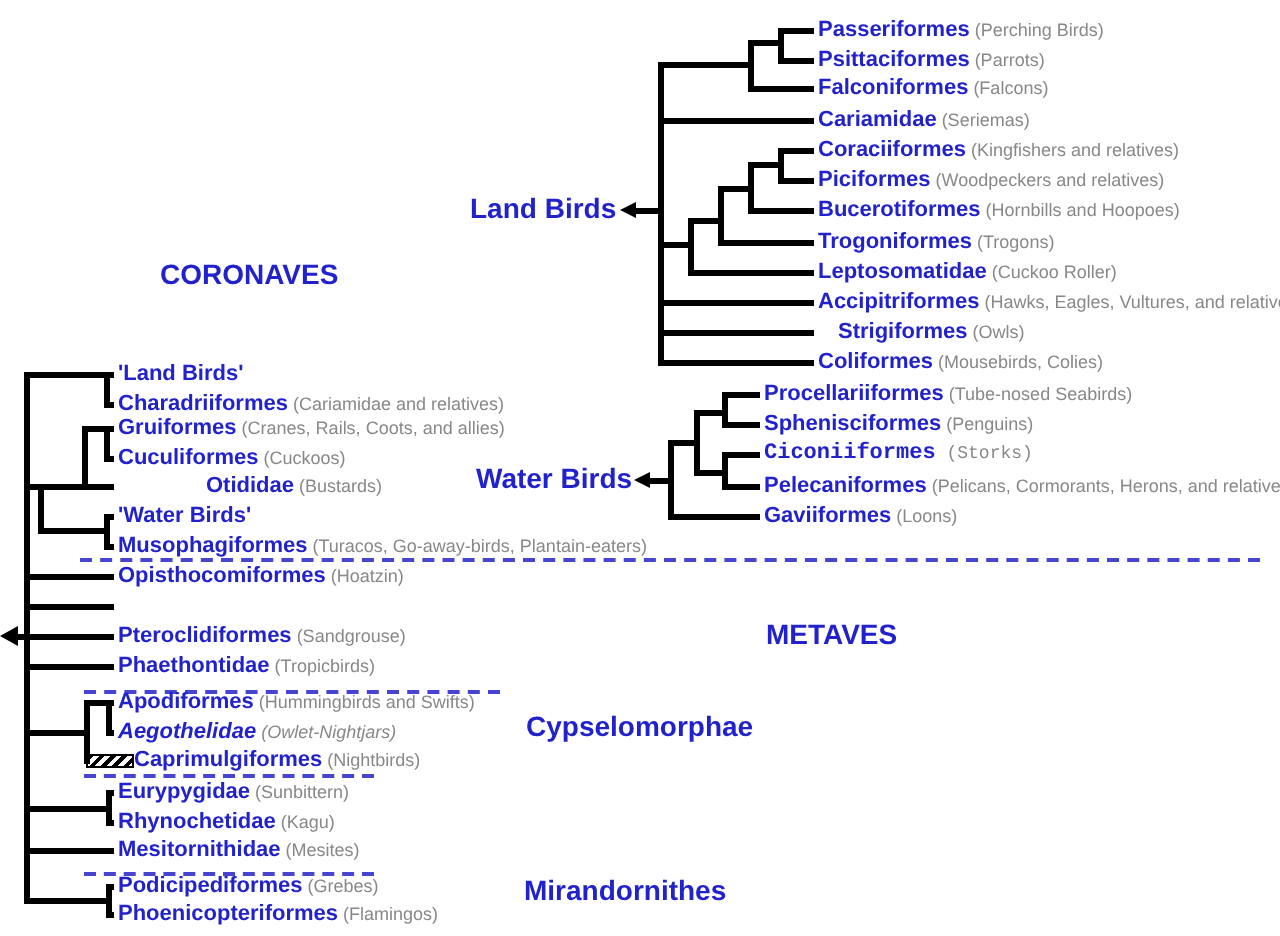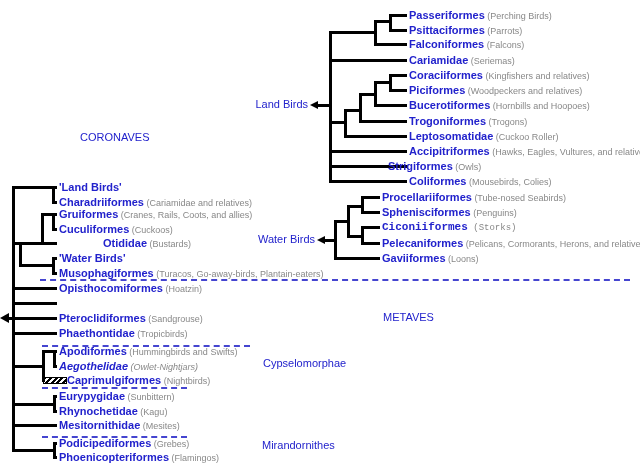--- a/index.html
+++ b/index.html
@@ -3,21 +3,21 @@
 <meta charset="utf-8">
 <style>
   html,body{margin:0;padding:0}
   body{width:640px;height:468px;overflow:hidden;background:#fff;
        font-family:"Liberation Sans",sans-serif;position:relative}
   #stage{position:absolute;left:0;top:0;width:640px;height:468px;overflow:hidden}
   .seg{position:absolute;background:#000}
   .lbl{position:absolute;white-space:nowrap;font-size:11px;line-height:14px;height:14px}
   .nm{color:#2222cc;font-weight:bold}
   .cn{color:#888888;font-size:9px;font-weight:normal}
-  .ann{position:absolute;color:#2222cc;font-weight:normal;font-size:11px;line-height:13px;white-space:nowrap}
+  .ann{position:absolute;color:#2222cc;font-weight:bold;font-size:14px;line-height:13px;white-space:nowrap}
   .dash{position:absolute;height:0;border-top:2px dashed #4545d0}
   .tri{position:absolute;width:0;height:0;border-style:solid;border-color:transparent #000 transparent transparent}
   .hatch{position:absolute;background:repeating-linear-gradient(135deg,#000 0 2px,#fff 2px 4px);border:1px solid #000}
 </style>
 </head>
 <body>
 
 <div id="stage">
 
   <div class="dash" style="left:40px;top:279px;width:590px"></div>
@@ -131,20 +131,20 @@
     <div class="lbl" style="left: 409px; top: 8px;"><span class="nm">Passeriformes</span><span class="cn"> (Perching Birds)</span></div>
     <div class="lbl" style="left: 409px; top: 23px;"><span class="nm">Psittaciformes</span><span class="cn"> (Parrots)</span></div>
     <div class="lbl" style="left: 409px; top: 37px;"><span class="nm">Falconiformes</span><span class="cn"> (Falcons)</span></div>
     <div class="lbl" style="left: 409px; top: 53px;"><span class="nm">Cariamidae</span><span class="cn"> (Seriemas)</span></div>
     <div class="lbl" style="left: 409px; top: 68px;"><span class="nm">Coraciiformes</span><span class="cn"> (Kingfishers and relatives)</span></div>
     <div class="lbl" style="left: 409px; top: 83px;"><span class="nm">Piciformes</span><span class="cn"> (Woodpeckers and relatives)</span></div>
     <div class="lbl" style="left: 409px; top: 98px;"><span class="nm">Bucerotiformes</span><span class="cn"> (Hornbills and Hoopoes)</span></div>
     <div class="lbl" style="left: 409px; top: 114px;"><span class="nm">Trogoniformes</span><span class="cn"> (Trogons)</span></div>
     <div class="lbl" style="left: 409px; top: 129px;"><span class="nm">Leptosomatidae</span><span class="cn"> (Cuckoo Roller)</span></div>
     <div class="lbl" style="left: 409px; top: 144px;"><span class="nm">Accipitriformes</span><span class="cn"> (Hawks, Eagles, Vultures, and relatives)</span></div>
-    <div class="lbl" style="left: 388px; top: 159px;"><span class="nm">Strigiformes</span><span class="cn"> (Owls)</span></div>
+    <div class="lbl" style="left: 419px; top: 159px;"><span class="nm">Strigiformes</span><span class="cn"> (Owls)</span></div>
     <div class="lbl" style="left: 409px; top: 174px;"><span class="nm">Coliformes</span><span class="cn"> (Mousebirds, Colies)</span></div>
     <div class="lbl" style="left: 382px; top: 190px;"><span class="nm">Procellariiformes</span><span class="cn"> (Tube-nosed Seabirds)</span></div>
     <div class="lbl" style="left: 382px; top: 205px;"><span class="nm">Sphenisciformes</span><span class="cn"> (Penguins)</span></div>
     <div class="lbl" style="left: 382px; top: 220px; font-family: Liberation Mono, monospace;"><span class="nm">Ciconiiformes</span><span class="cn"> (Storks)</span></div>
     <div class="lbl" style="left: 382px; top: 236px;"><span class="nm">Pelecaniformes</span><span class="cn"> (Pelicans, Cormorants, Herons, and relatives)</span></div>
     <div class="lbl" style="left: 382px; top: 251px;"><span class="nm">Gaviiformes</span><span class="cn"> (Loons)</span></div>
   </div>
 
 </body></html>

